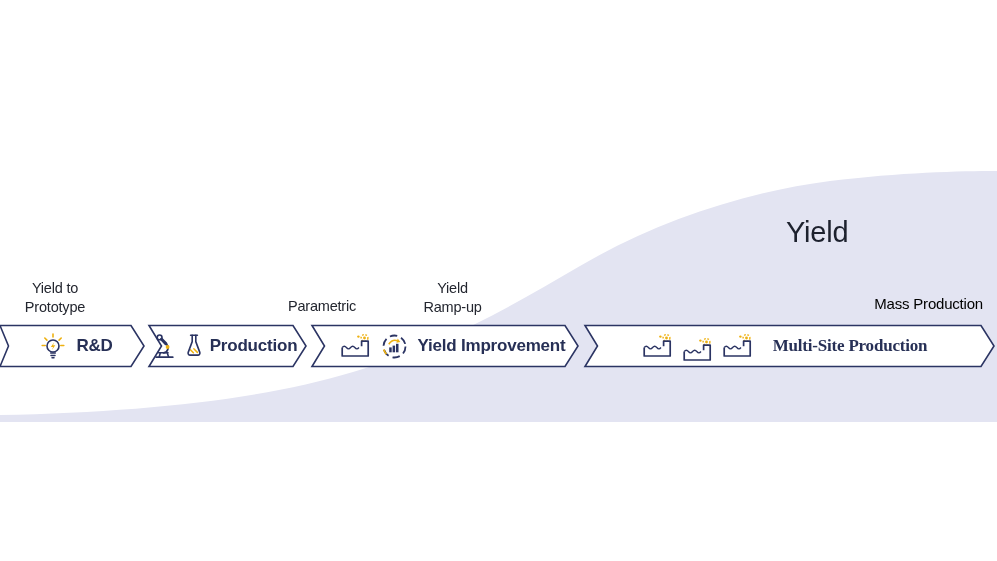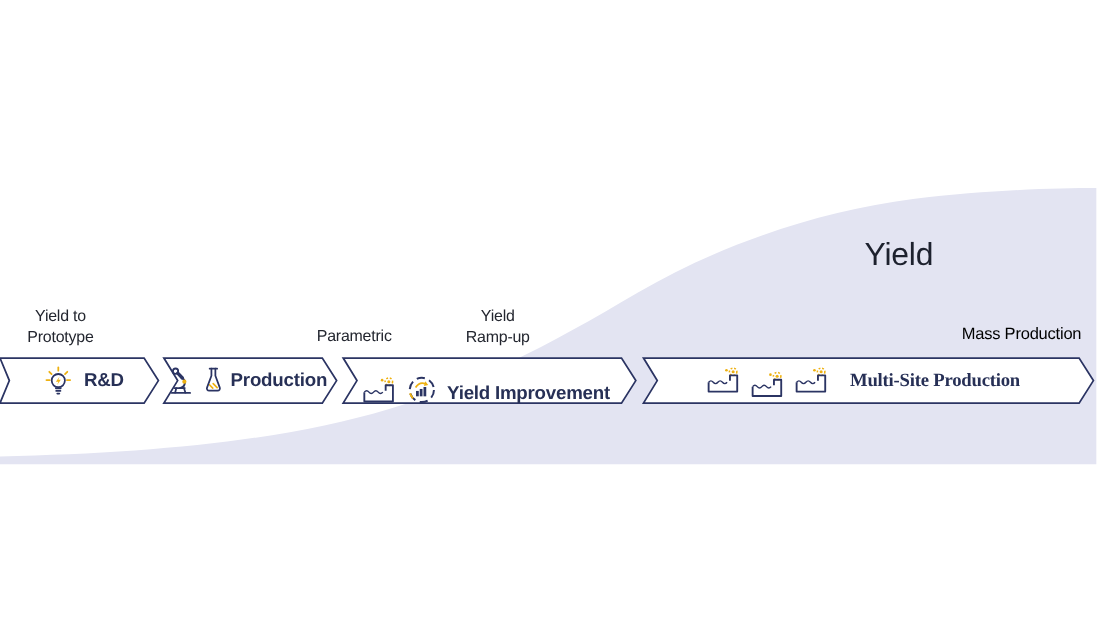--- a/index.html
+++ b/index.html
@@ -119,21 +119,21 @@
           <path d="M9.8,15.8 l3.6,3.6"></path>
       </g>
       <g stroke="#2b3463" fill="none" stroke-width="1.6" stroke-linecap="round" stroke-linejoin="round">
         <path d="M6.6,2.2 h6.8"></path>
         <path d="M8.2,2.2 v6.4 L4.2,19.4 a2,2 0 0 0 1.9,2.7 h7.8 a2,2 0 0 0 1.9,-2.7 L11.8,8.6 V2.2"></path>
       </g>
     </svg>
     <span class="stage-label">Production</span>
   </div>
 
-  <div class="stage-row" style="left:321px;width:241px;align-items:flex-end;">
+  <div class="stage-row" style="left:332px;width:241px;">
     <svg class="icon" width="33" height="26" viewBox="0 0 33 26">
       <circle cx="25.5" cy="5" r="3.4" fill="none" stroke="#eeb111" stroke-width="1.4" stroke-dasharray="1.7 1.6"></circle>
       <circle cx="25.5" cy="5" r="1.4" fill="#eeb111"></circle>
       <circle cx="19.4" cy="3.6" r="1.2" fill="#eeb111"></circle>
       <g stroke="#2b3463" fill="none" stroke-width="1.7" stroke-linejoin="round">
         <path d="M3.2,14.5 V23 H29.2 V8.2 H22.6 V13.2"></path>
       </g>
       <path d="M3.2,14.5 c1.4,-1.7 2.8,-1.7 4.2,0 c1.4,1.7 2.8,1.7 4.2,0 c1.4,-1.7 2.8,-1.7 4.2,0 c1.4,1.7 2.8,1.7 4.2,0" stroke="#2b3463" stroke-width="1.3" fill="none"></path>
     </svg>
     <svg class="icon" width="27" height="27" viewBox="0 0 27 27">

